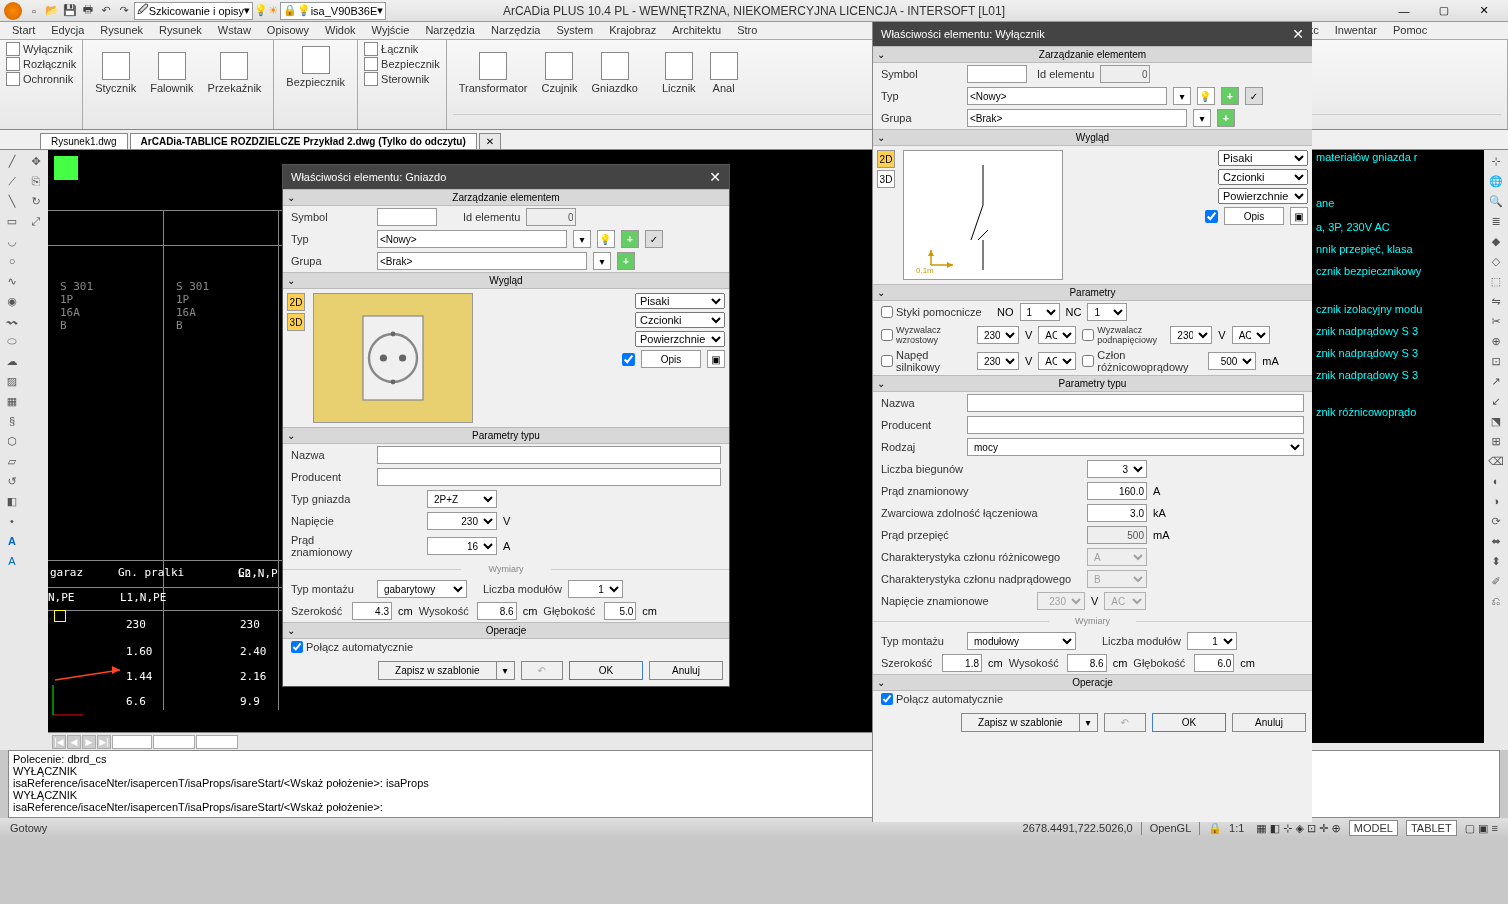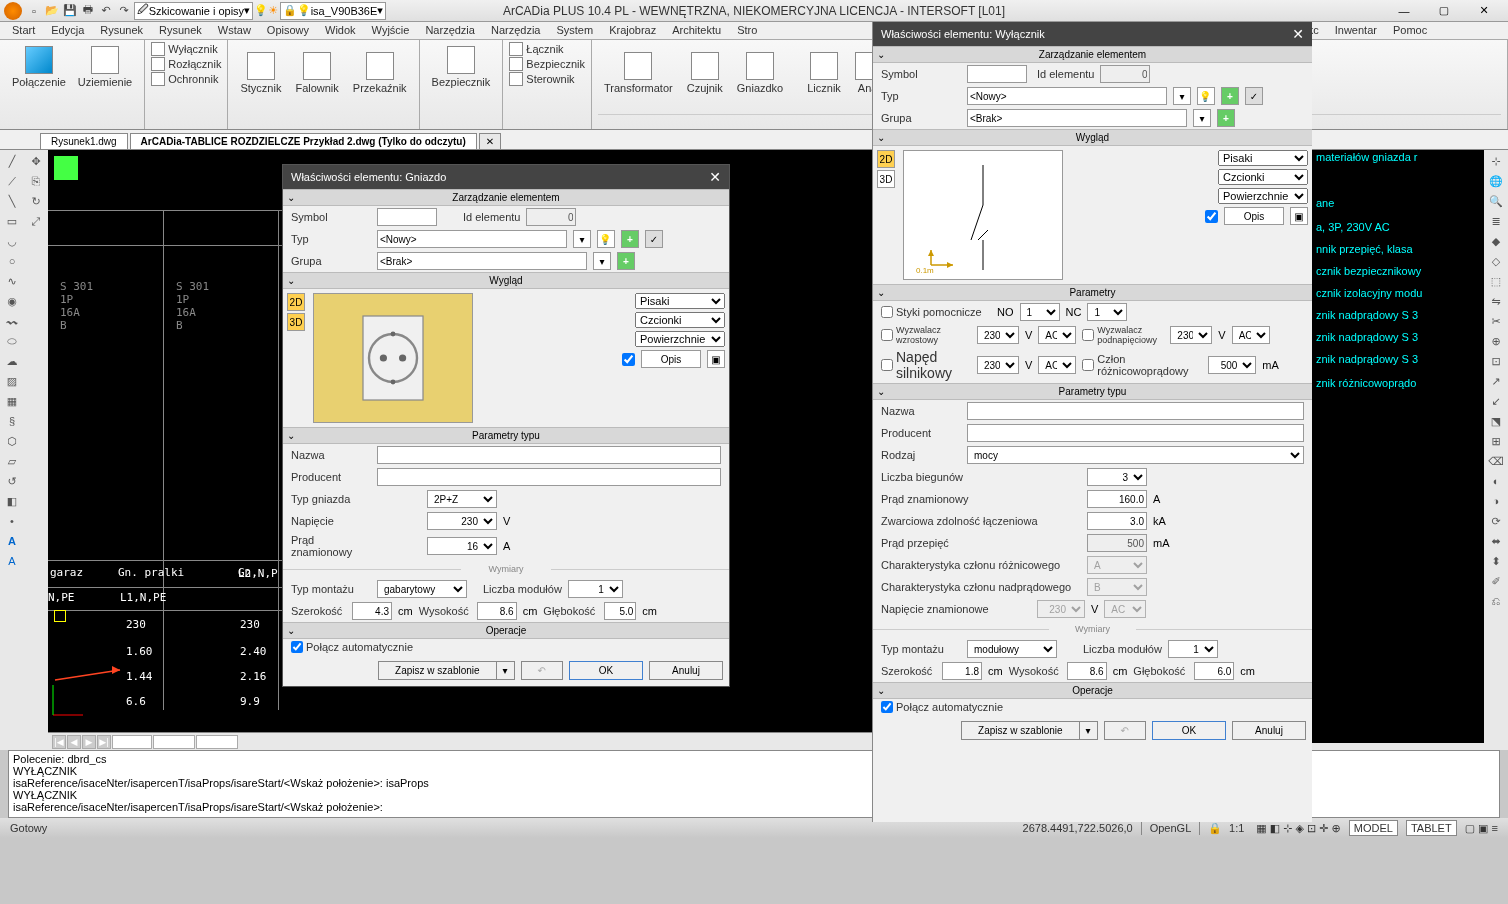--- a/index.html
+++ b/index.html
@@ -127,32 +127,20 @@
   <span>Krajobraz</span>
   <span>Architektu</span>
   <span>Stro</span>
   <span style="margin-left:445px">rorurod</span>
   <span>Konstrukc</span>
   <span>Inwentar</span>
   <span>Pomoc</span>
 </div>
 
 <div class="ribbon">
-  <div class="ribbon-group">
-    <div style="display:flex;">
-      <div class="large">
-          <span class="ribbon-icon" style="background:linear-gradient(135deg,#6cf,#08c)"></span>
-          <span>Połączenie</span>
-        </div>
-      <div class="large">
-          <span class="ribbon-icon"></span>
-          <span>Uziemienie</span>
-        </div>
-    </div>
-  </div>
   <div class="ribbon-group">
     <div class="rows">
       <div class="row">
           <span class="ribbon-icon-sm"></span>
           <span>Wyłącznik</span>
         </div>
       <div class="row">
           <span class="ribbon-icon-sm"></span>
           <span>Rozłącznik</span>
         </div>
@@ -320,26 +308,26 @@
   </div>
 </div>
 
 <div class="right-cad-zone">
   <div style="color:#0ff">materiałów gniazda r</div>
   <div></div>
   <div style="color:#0ff;margin-top:30px">ane</div>
   <div style="color:#0ff;margin-top:10px">a, 3P, 230V AC</div>
   <div style="color:#0ff;margin-top:8px">nnik przepięć, klasa</div>
   <div style="color:#0ff;margin-top:8px">cznik bezpiecznikowy</div>
-  <div style="color:#0ff;margin-top:8px">cznik izolacyjny modu</div>
+  <div style="color:#0ff;margin-top:24px">cznik izolacyjny modu</div>
   <div style="color:#0ff;margin-top:8px">znik nadprądowy S 3</div>
   <div style="color:#0ff;margin-top:8px">znik nadprądowy S 3</div>
   <div style="color:#0ff;margin-top:8px">znik nadprądowy S 3</div>
   <div></div>
-  <div style="color:#0ff;margin-top:8px">znik różnicowoprądo</div>
+  <div style="color:#0ff;margin-top:21px">znik różnicowoprądo</div>
 </div>
 
 <div class="right-tools">
   <div class="tool-btn">⊹</div>
   <div class="tool-btn">🌐</div>
   <div class="tool-btn">🔍</div>
   <div class="tool-btn">≣</div>
   <div class="tool-btn">◆</div>
   <div class="tool-btn">◇</div>
   <div class="tool-btn">⬚</div>
@@ -576,21 +564,21 @@
         <input type="checkbox" style="">
         <span style="font-size:9px">Wyzwalacz podnapięciowy</span>
       </label>
     <select style="width:42px"><option>230</option></select>
       <span>V</span>
     <select style="width:38px"><option>AC</option></select>
   </div>
   <div class="field-row">
     <label class="chk" style="width:90px">
         <input type="checkbox" style="">
-        <span style="font-size:14px">Napęd silnikowy</span>
+        <span style="font-size:11px">Napęd silnikowy</span>
       </label>
     <select style="width:42px"><option>230</option></select>
       <span>V</span>
     <select style="width:38px"><option>AC</option></select>
     <label class="chk" style="width:120px;font-size:9px">
         <input type="checkbox" style="">
         <span>Człon różnicowoprądowy</span>
       </label>
     <select style="width:48px;text-align:right"><option>500</option></select>
       <span>mA</span>
@@ -637,21 +625,21 @@
     </div>
   <div class="field-row">
       <label style="width:150px">Napięcie znamionowe</label>
       <select style="width:48px;text-align:right;background:#eee" disabled=""><option>230</option></select>
       <span>V</span>
       <select style="width:42px;background:#eee" disabled=""><option>AC</option></select>
     </div>
   <div class="dim-divider">Wymiary</div>
   <div class="field-row">
     <label>Typ montażu</label>
-    <select style="width:90px"><option>modułowy</option></select>
+    <select style="width:109px"><option>modułowy</option></select>
     <label style="width:auto;margin-left:20px">Liczba modułów</label>
     <select style="width:50px;text-align:right"><option>1</option></select>
   </div>
   <div class="field-row">
     <label style="width:55px">Szerokość</label>
     <input type="text" class="num" style="width: 40px;" value="1.8">
       <span>cm</span>
     <label style="width:52px">Wysokość</label>
     <input type="text" class="num" style="width: 40px;" value="8.6">
       <span>cm</span>

